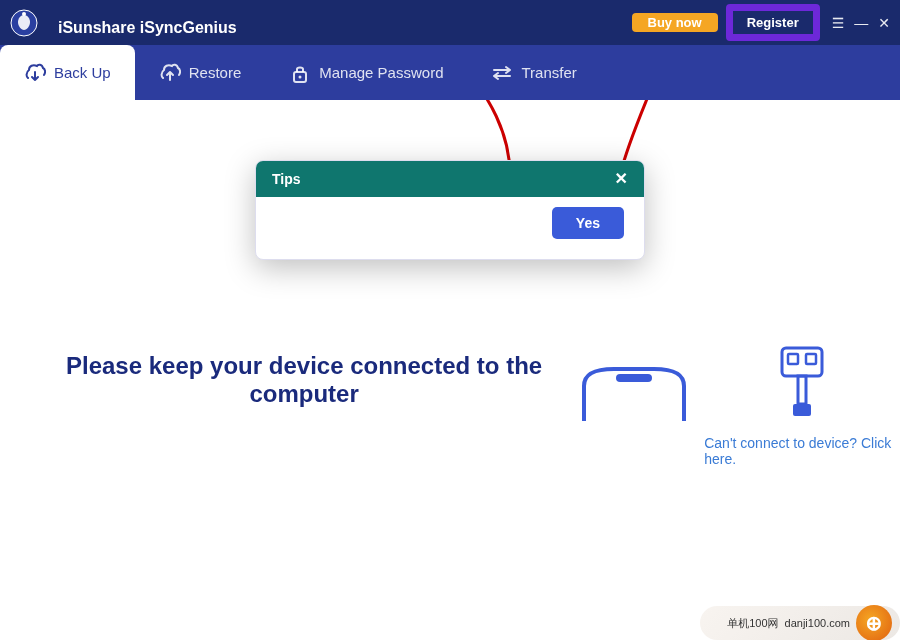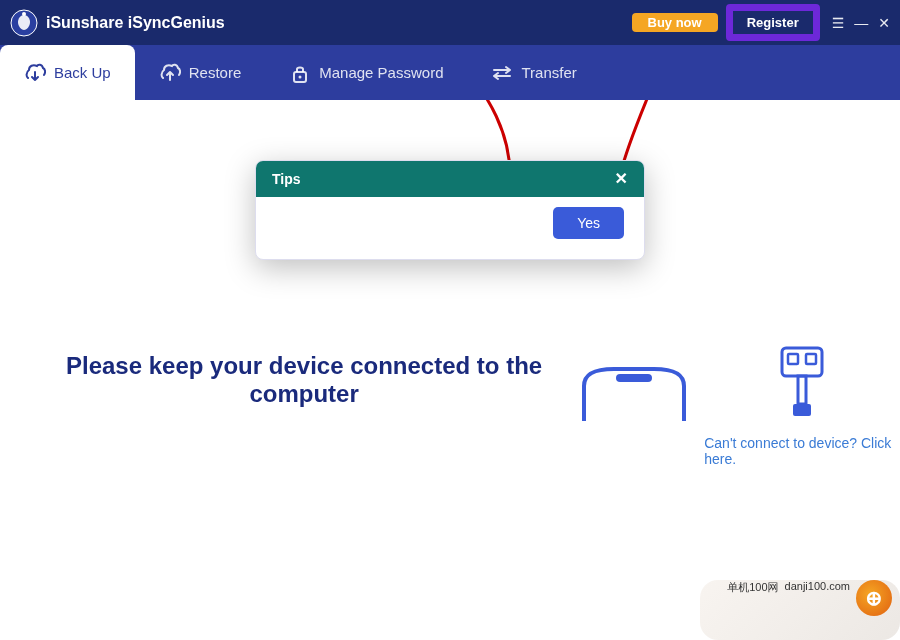--- a/index.html
+++ b/index.html
@@ -16,22 +16,22 @@
     .title-bar {
       background: #1a2a6c;
       height: 45px;
       display: flex;
       align-items: center;
       padding: 0 10px;
       color: white;
     }
     .title-bar-logo {
       display: flex;
-      align-items: center;
-      gap: 8px;
+      align-items: flex-end;
+      gap: 20px;
       flex: 1;
     }
     .title-bar-logo-icon {
       width: 28px;
       height: 28px;
     }
     .title-bar-title {
       font-size: 16px;
       font-weight: 600;
       color: white;
@@ -179,21 +179,21 @@
       justify-content: flex-end;
     }
     .btn-yes {
       background: #3a5bd9;
       color: white;
       border: none;
       padding: 8px 24px;
       border-radius: 5px;
       font-size: 14px;
       cursor: pointer;
-      font-weight: 400;
+      font-weight: 700;
     }
 
     
     .usb-area {
       margin-top: 30px;
       display: flex;
       flex-direction: column;
       align-items: center;
       gap: 12px;
     }
@@ -204,24 +204,24 @@
       cursor: pointer;
       text-decoration: none;
     }
 
     
     .watermark {
       position: absolute;
       bottom: 0;
       right: 0;
       width: 200px;
-      height: 60px;
+      height: 34px;
       background: linear-gradient(135deg, #f8f4f0, #ece8e4);
       display: flex;
-      align-items: flex-start;
+      align-items: center;
       justify-content: flex-end;
       padding-right: 8px;
       gap: 6px;
       border-radius: 18px;
     }
     .watermark-text {
       font-size: 11px;
       color: #333;
     }
     .watermark-circle {

